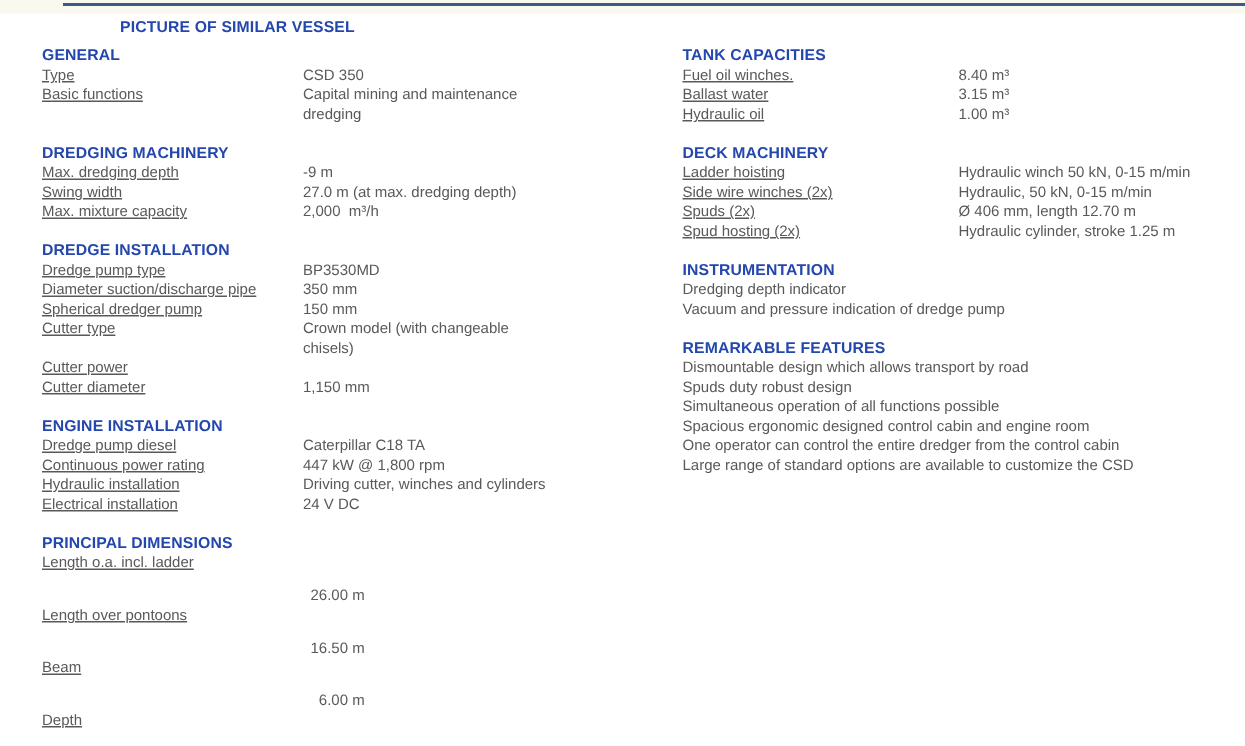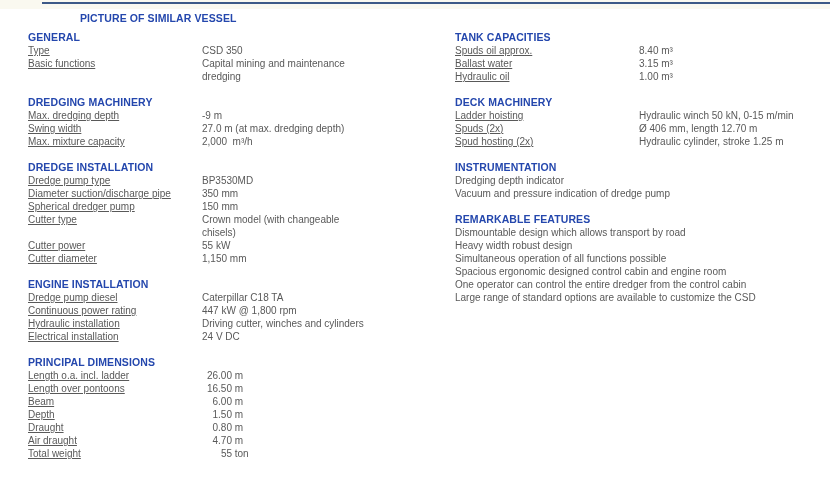--- a/index.html
+++ b/index.html
@@ -27,21 +27,21 @@
     font-size:10.5px; line-height:13px; font-weight:bold; color:#2447ad;
     letter-spacing:0.1px;
   }
   .row { display:flex; align-items:flex-start; }
   .row .label { flex:none;text-decoration:underline; }
   .col-left  .row .label { width:174px; }
   .col-right .row .label { width:184px; }
   .row .value { white-space:pre-wrap; }
   .col-left  .row .value { width:166px; }
   .col-right .row .value { width:191px; }
-  .dim-num { display:inline-block; width:30px; text-align:right; }
+  .dim-num { display:inline-block; width:30px; text-align:right;margin-top:22px; }
   .line { white-space:pre-wrap; }
 </style>
 </head>
 <body>
 
 <div class="top-band"></div>
 <div class="top-rule"></div>
 
 <div class="page-title">PICTURE OF SIMILAR VESSEL</div>
 
@@ -85,21 +85,20 @@
       <div class="row">
         <span class="label">Spherical dredger pump</span>
         <span class="value">150 mm</span>
       </div>
       <div class="row">
         <span class="label">Cutter type</span>
         <span class="value">Crown model (with changeable chisels)</span>
       </div>
       <div class="row">
         <span class="label">Cutter power</span>
-        <span class="value">55 kW</span>
       </div>
       <div class="row">
         <span class="label">Cutter diameter</span>
         <span class="value">1,150 mm</span>
       </div>
     </div>
     <div class="section">
       <div class="section-heading">ENGINE INSTALLATION</div>
       <div class="row">
         <span class="label">Dredge pump diesel</span>
@@ -148,54 +147,58 @@
         <span class="label">Total weight</span>
         <span class="value"><span class="dim-num">55</span><span class="dim-unit"> ton</span></span>
       </div>
     </div>
   </div>
 
 <div id="right-col" class="col col-right">
     <div class="section">
       <div class="section-heading">TANK CAPACITIES</div>
       <div class="row">
-        <span class="label">Spuds oil approx.</span>
+        <span class="label">Fuel oil winches.</span>
         <span class="value">8.40 m³</span>
       </div>
       <div class="row">
         <span class="label">Ballast water</span>
         <span class="value">3.15 m³</span>
       </div>
       <div class="row">
         <span class="label">Hydraulic oil</span>
         <span class="value">1.00 m³</span>
       </div>
     </div>
     <div class="section">
       <div class="section-heading">DECK MACHINERY</div>
       <div class="row">
         <span class="label">Ladder hoisting</span>
         <span class="value">Hydraulic winch 50 kN, 0-15 m/min</span>
+      </div>
+      <div class="row">
+        <span class="label">Side wire winches (2x)</span>
+        <span class="value">Hydraulic, 50 kN, 0-15 m/min</span>
       </div>
       <div class="row">
         <span class="label">Spuds (2x)</span>
         <span class="value">Ø 406 mm, length 12.70 m</span>
       </div>
       <div class="row">
         <span class="label">Spud hosting (2x)</span>
         <span class="value">Hydraulic cylinder, stroke 1.25 m</span>
       </div>
     </div>
     <div class="section">
       <div class="section-heading">INSTRUMENTATION</div>
       <div class="line">Dredging depth indicator</div>
       <div class="line">Vacuum and pressure indication of dredge pump</div>
     </div>
     <div class="section">
       <div class="section-heading">REMARKABLE FEATURES</div>
       <div class="line">Dismountable design which allows transport by road</div>
-      <div class="line">Heavy width robust design</div>
+      <div class="line">Spuds duty robust design</div>
       <div class="line">Simultaneous operation of all functions possible</div>
       <div class="line">Spacious ergonomic designed control cabin and engine room</div>
       <div class="line">One operator can control the entire dredger from the control cabin</div>
       <div class="line">Large range of standard options are available to customize the CSD</div>
     </div>
   </div>
 
 </body></html>

